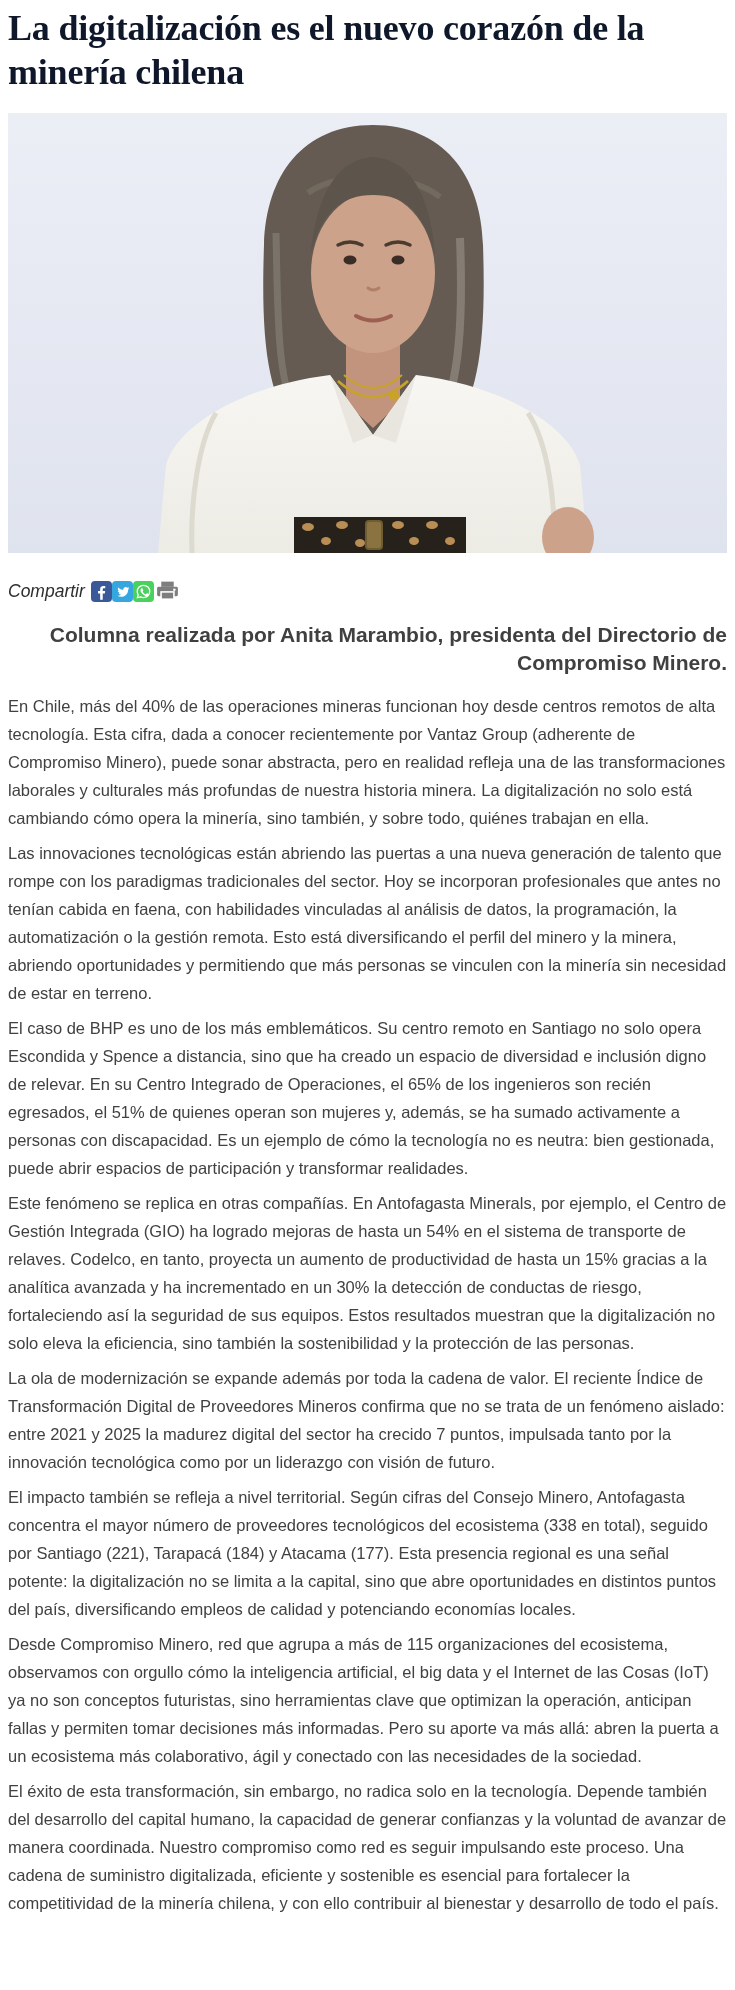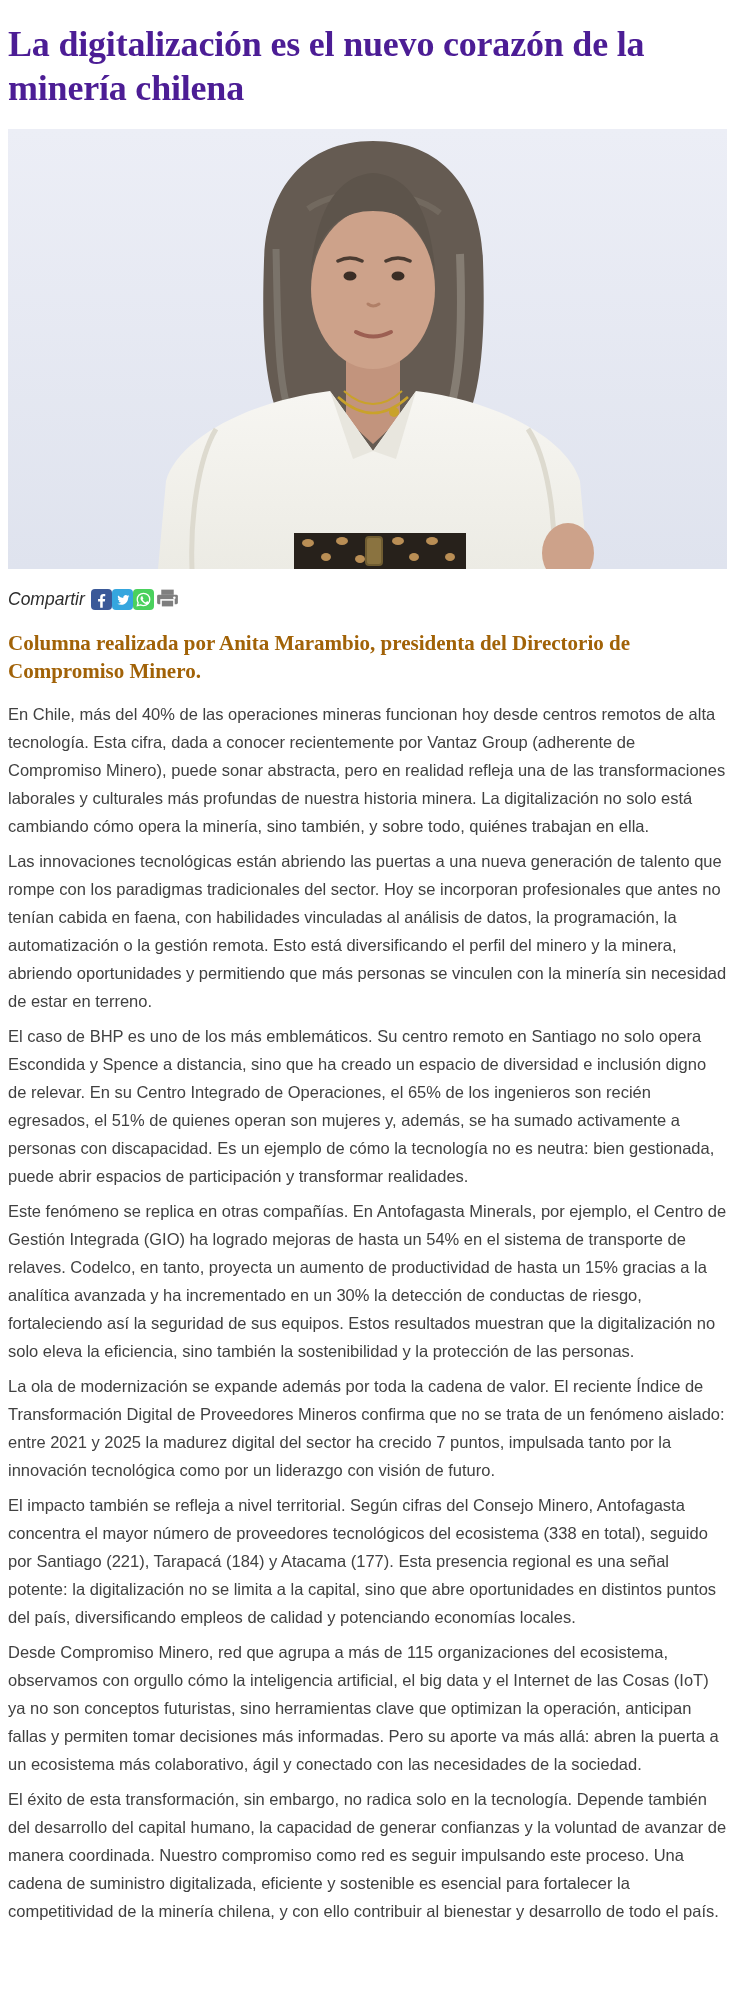--- a/index.html
+++ b/index.html
@@ -5,34 +5,34 @@
   * { margin:0; padding:0; box-sizing:border-box; }
   html,body { background:#ffffff; }
   body {
     width:735px; height:1990px; overflow:hidden;
     font-family:"Liberation Sans","DejaVu Sans",sans-serif;
     color:#414141;
   }
   .page { padding:0 8px; }
 
   h1.article-title {
-    margin-top:22px;
+    margin-top:6px;
     font-family:"Liberation Serif","DejaVu Serif",serif;
     font-weight:700;
     font-size:36px;
     line-height:44px;
-    color:#4c1d95;
+    color:#0f172a;
     letter-spacing:-0.2px;
   }
 
   figure.photo-wrap { margin:19px 0 0 0; }
   figure.photo-wrap svg { display:block; }
 
   .share-row {
-    margin-top:17px;
+    margin-top:25px;
     display:flex; align-items:center; gap:0;
     height:26px;
   }
   .share-label {
     font-style:italic;
     font-size:17.5px;
     color:#2e2e2e;
     margin-right:6px;
   }
   .share-btn {
@@ -46,25 +46,26 @@
   .share-btn--print {
     background:transparent;
     width:27px; height:27px;
     color:var(--brand,#7e7e7e);
     border-radius:0;
   }
   .share-btn--print svg { width:27px; height:27px; }
 
   h2.article-byline {
     margin-top:17px;
-    font-family:Liberation Serif, serif;
+    font-family:Liberation Sans, sans-serif;
     font-weight:700;
     font-size:21px;
     line-height:28px;
-    color:#a16207;
+    color:#404040;
+    text-align:right;
   }
 
   .article-body p {
     font-size:16.5px;
     line-height:28px;
     color:#414141;
     margin:7px 0;
   }
   .article-body p:first-child { margin-top:15px; }
 </style>

